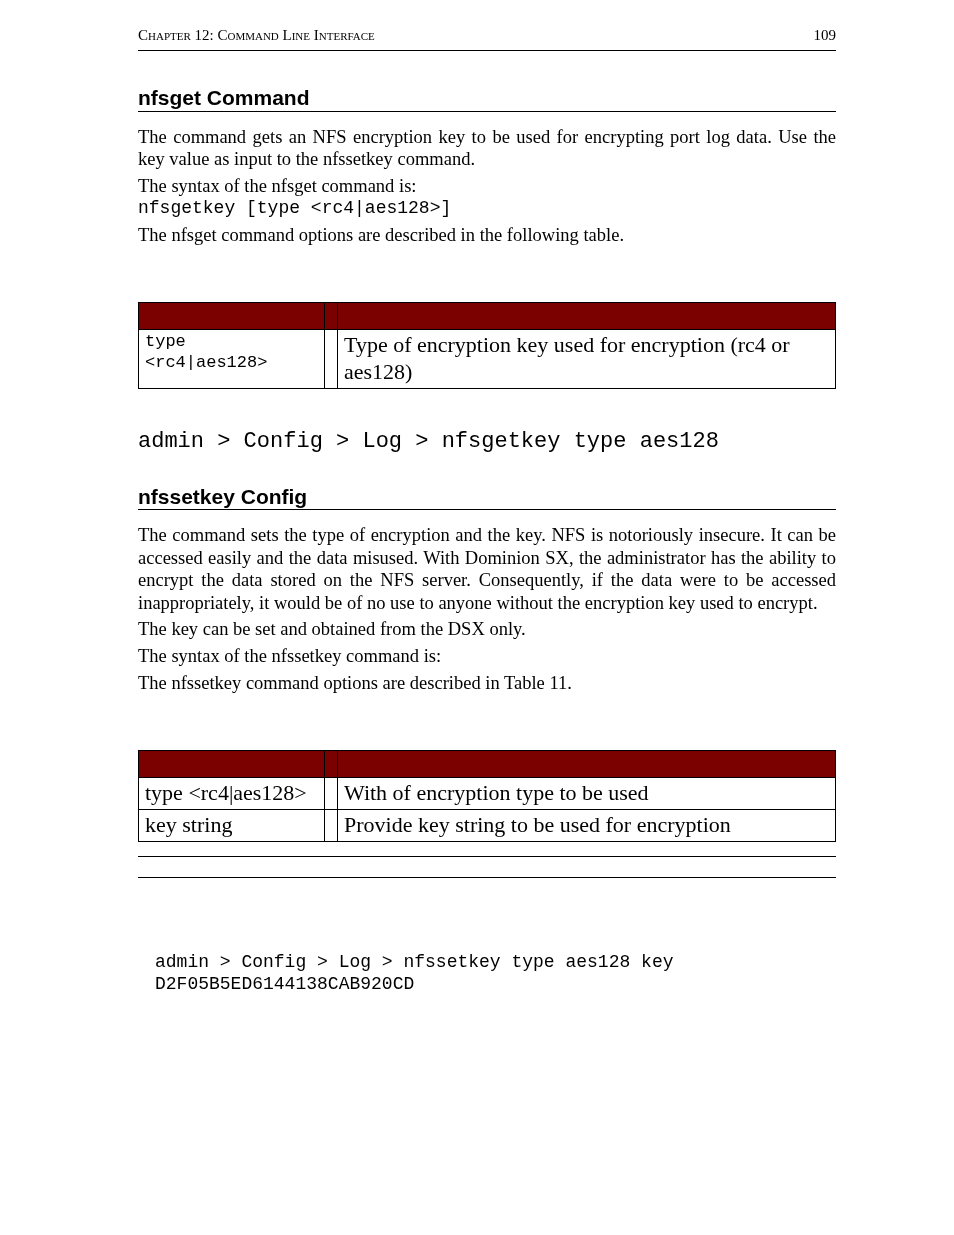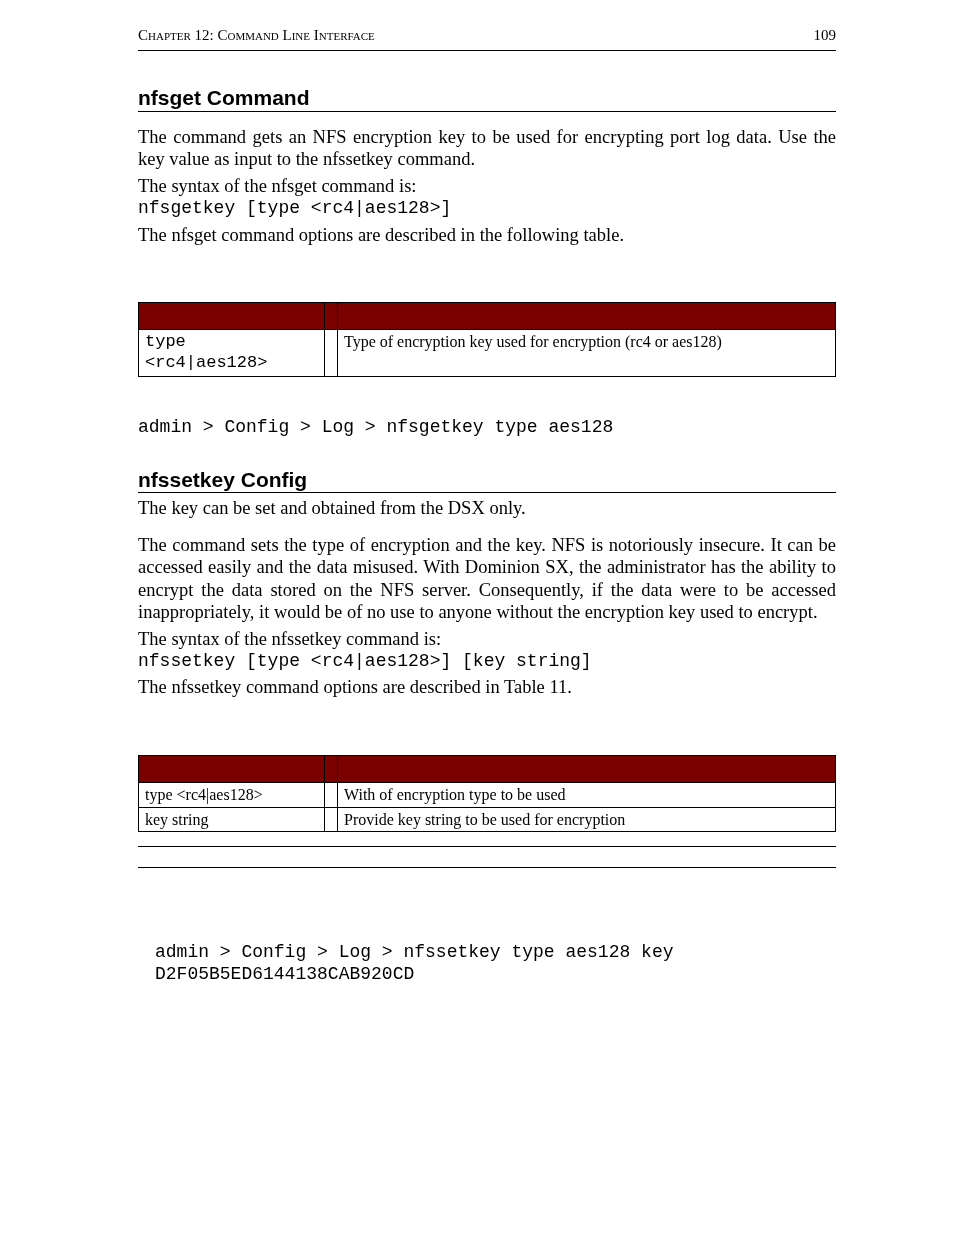--- a/index.html
+++ b/index.html
@@ -34,42 +34,42 @@
   }
   .body-text { margin: 14px 0 0 0; text-align: justify; }
   .body-text.tight { margin-top: 4px; }
   .mono {
     font-family: "Courier New", Courier, monospace;
     font-size: 18px;
     white-space: pre-wrap;
   }
   .mono-block {
     font-family: "Courier New", Courier, monospace;
-    font-size: 18px;
+    font-size: 22px;
     margin: 40px 0 28px 0;
     white-space: pre-wrap;
   }
   .gap { height: 56px; }
   table.opts {
     border-collapse: collapse;
     width: 100%;
     margin-top: 0;
   }
   table.opts th {
     background: #7b0000;
     color: #fff;
     height: 24px;
     border: 1px solid #000;
   }
   table.opts th.div { width: 6px; padding:0; }
   table.opts td {
     border: 1px solid #000;
     padding: 2px 6px;
     vertical-align: top;
-    font-size: 16px;
+    font-size: 22px;
   }
   table.opts td.mono {
     font-family: "Courier New", Courier, monospace;
     font-size: 17px;
   }
   table.opts col.c1 { width: 186px; }
   table.opts col.cg { width: 6px; }
   .double-rule {
     border-top: 1px solid #000;
     border-bottom: 1px solid #000;
@@ -123,26 +123,25 @@
       <td></td>
       <td>Type of encryption key used for encryption (rc4 or aes128)</td>
     </tr>
   </tbody>
     </table>
 
   <div class="mono-block">admin &gt; Config &gt; Log &gt; nfsgetkey type aes128</div>
 
   <h2 class="section">nfssetkey Config</h2>
 
-  <p class="body-text tight">The key can be set and obtained from the DSX only.</p>
   <p class="body-text">
     <span>The </span><span> command sets the type of encryption and the key. NFS is notoriously insecure. It can be accessed easily and the data misused. With Dominion SX, the administrator has the ability to encrypt the data stored on the NFS server. Consequently, if the data were to be accessed inappropriately, it would be of no use to anyone without the encryption key used to encrypt.</span>
   </p>
+  <p class="body-text tight">The key can be set and obtained from the DSX only.</p>
   <p class="body-text tight">The syntax of the nfssetkey command is:</p>
-  <div class="mono">nfssetkey [type &lt;rc4|aes128&gt;] [key string]</div>
   <p class="body-text tight">The nfssetkey command options are described in Table 11.</p>
 
   <div class="gap"></div>
 
   <table class="opts">
     <colgroup>
         <col class="c1">
         <col class="cg">
         <col>
       </colgroup>

